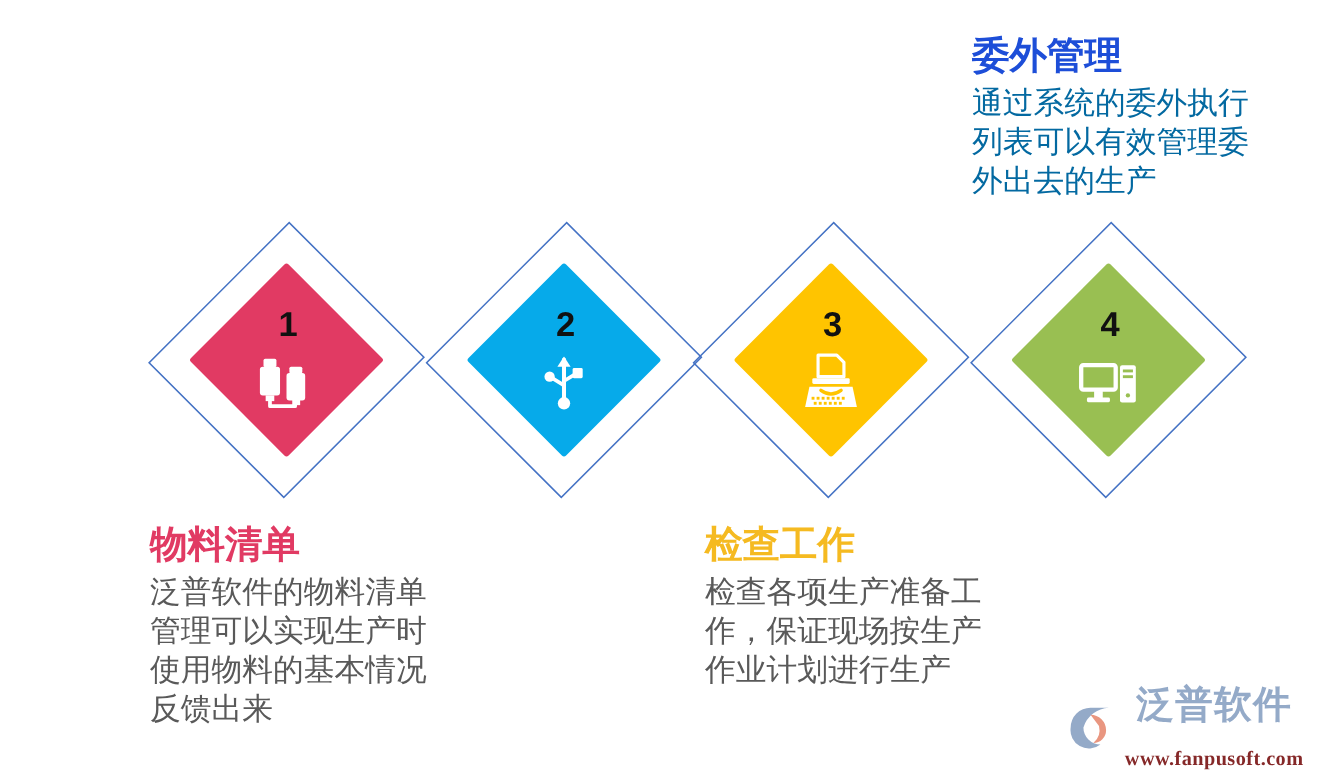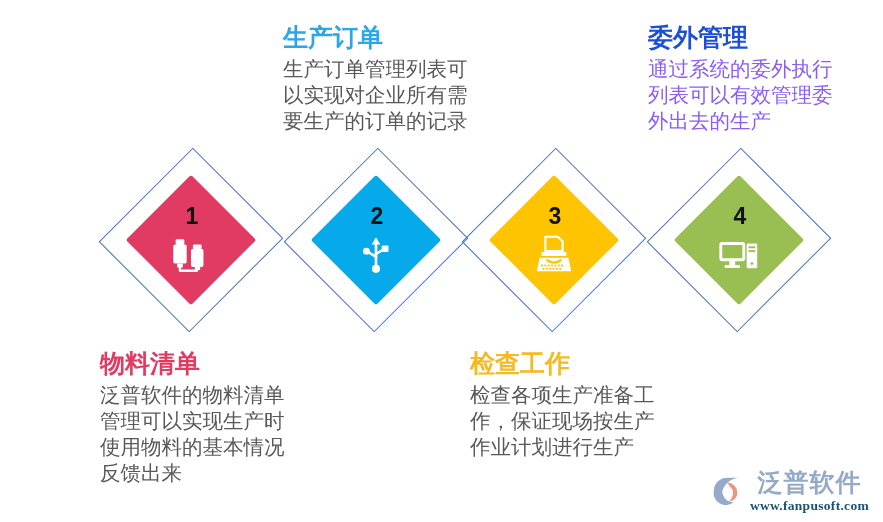--- a/index.html
+++ b/index.html
@@ -53,22 +53,22 @@
     line-height: 26px; letter-spacing: 0px;
   }
 
   
   #watermark { position: absolute; right: 14px; bottom: 10px;
                display: flex; align-items: center; gap: 6px; opacity: .95; }
   #wm-mark { width: 34px; height: 34px; }
   #wm-texts { display: flex; flex-direction: column; line-height: 1; text-align: center; }
   #wm-cn { font-size: 25px; color: #8FA6C6; font-weight: bold;
            font-family: "Liberation Serif", serif; letter-spacing: 1px; }
-  #wm-url { font-size: 13.5px; color: #0c4a6e; font-weight: bold;
-            font-family: "Liberation Serif", serif; letter-spacing: .3px; margin-top: 4px; }
+  #wm-url { font-size: 13.5px; color: #7f1d1d; font-weight: bold;
+            font-family: "Liberation Serif", serif; letter-spacing: .3px; margin-top: 16px; }
 </style>
 </head>
 <body>
 
 <div id="stage">
 
   <div class="unit" style="left:96px; top:142px;">
     <div class="outer-diamond" style="border-color: rgb(68, 114, 196);"></div>
     <div class="inner-diamond" id="fill1" style="background: rgb(225, 58, 99);"></div>
     <div class="inner-content">
@@ -141,28 +141,24 @@
         <rect x="14" y="29" width="6" height="5" fill="#fff"></rect>
         <rect x="9" y="33.5" width="16" height="3.2" rx="1" fill="#fff"></rect>
         <rect x="32" y="11" width="11" height="26" rx="1.5" fill="#fff"></rect>
         <rect x="34" y="14" width="7" height="2" fill="#99BF52"></rect>
         <rect x="34" y="18" width="7" height="2" fill="#99BF52"></rect>
         <circle cx="37.5" cy="32" r="1.5" fill="#99BF52"></circle>
       </svg>
     </div>
   </div>
 
-  <div class="textblock" style="left:283px; top:24px;">
-    <div class="t-title" id="title2" style="color: rgb(43, 166, 232);">生产订单</div>
-    <div class="t-body" style="color: rgb(89, 89, 89);">生产订单管理列表可以实现对企业所有需要生产的订单的记录</div>
-  </div>
 
   <div class="textblock" style="left:648px; top:24px;">
     <div class="t-title" id="title4" style="color: #1d4ed8;">委外管理</div>
-    <div class="t-body" style="color: #8b5cf6;">通过系统的委外执行列表可以有效管理委外出去的生产</div>
+    <div class="t-body" style="color: #0369a1;">通过系统的委外执行列表可以有效管理委外出去的生产</div>
   </div>
 
   <div class="textblock" style="left:100px; top:350px; width:196px;">
     <div class="t-title" id="title1" style="color: rgb(225, 58, 99);">物料清单</div>
     <div class="t-body" style="color: rgb(89, 89, 89);">泛普软件的物料清单管理可以实现生产时使用物料的基本情况反馈出来</div>
   </div>
 
   <div class="textblock" style="left:470px; top:350px; width:185px;">
     <div class="t-title" id="title3" style="color: rgb(245, 186, 33);">检查工作</div>
     <div class="t-body" style="color: rgb(89, 89, 89);">检查各项生产准备工作，保证现场按生产作业计划进行生产</div>

